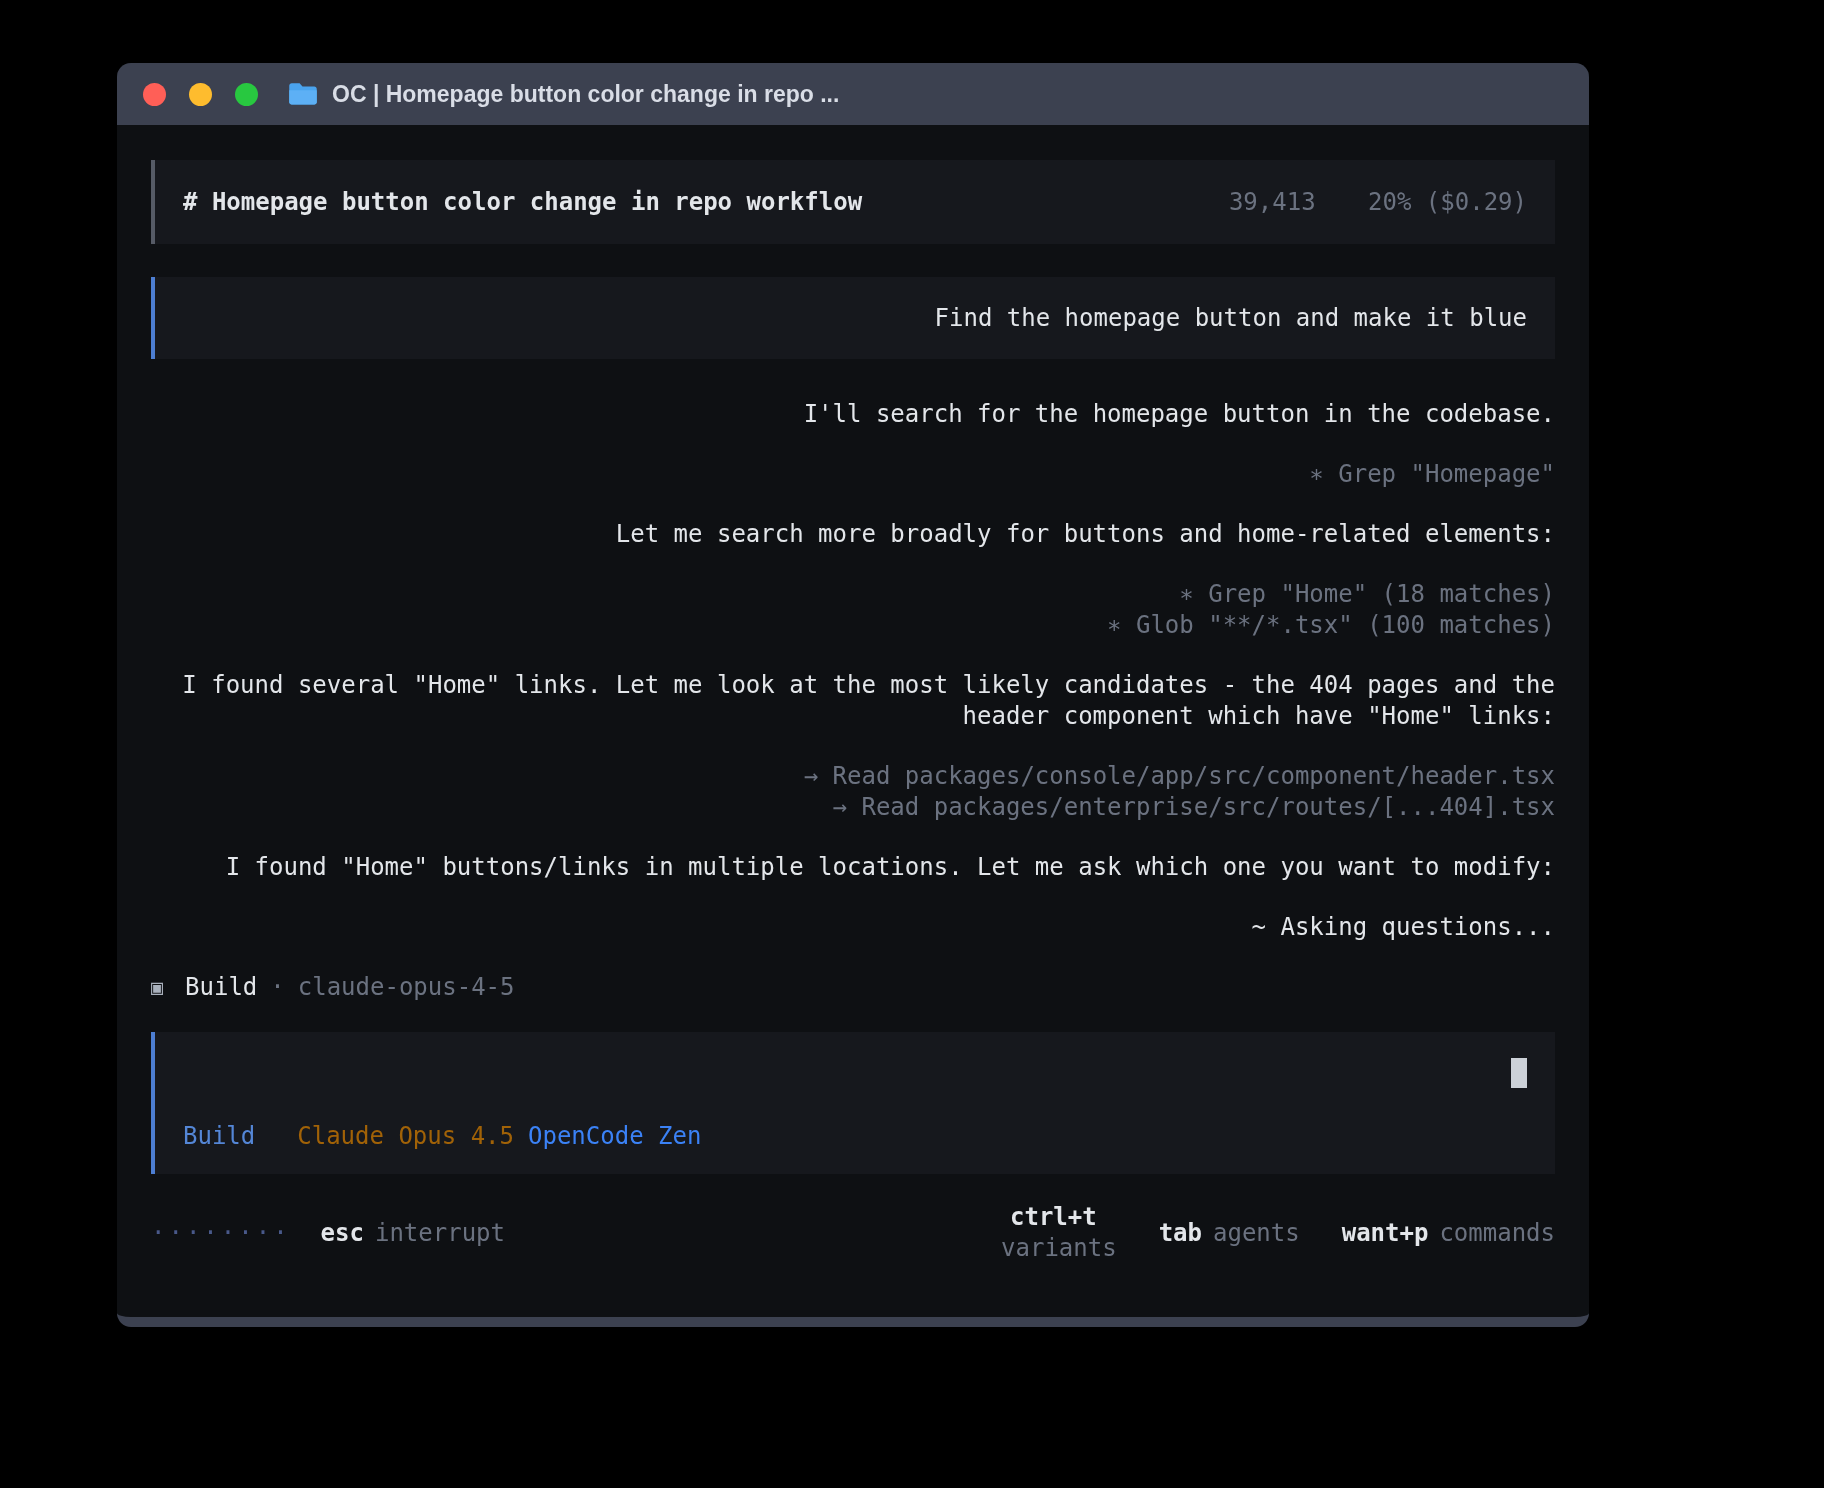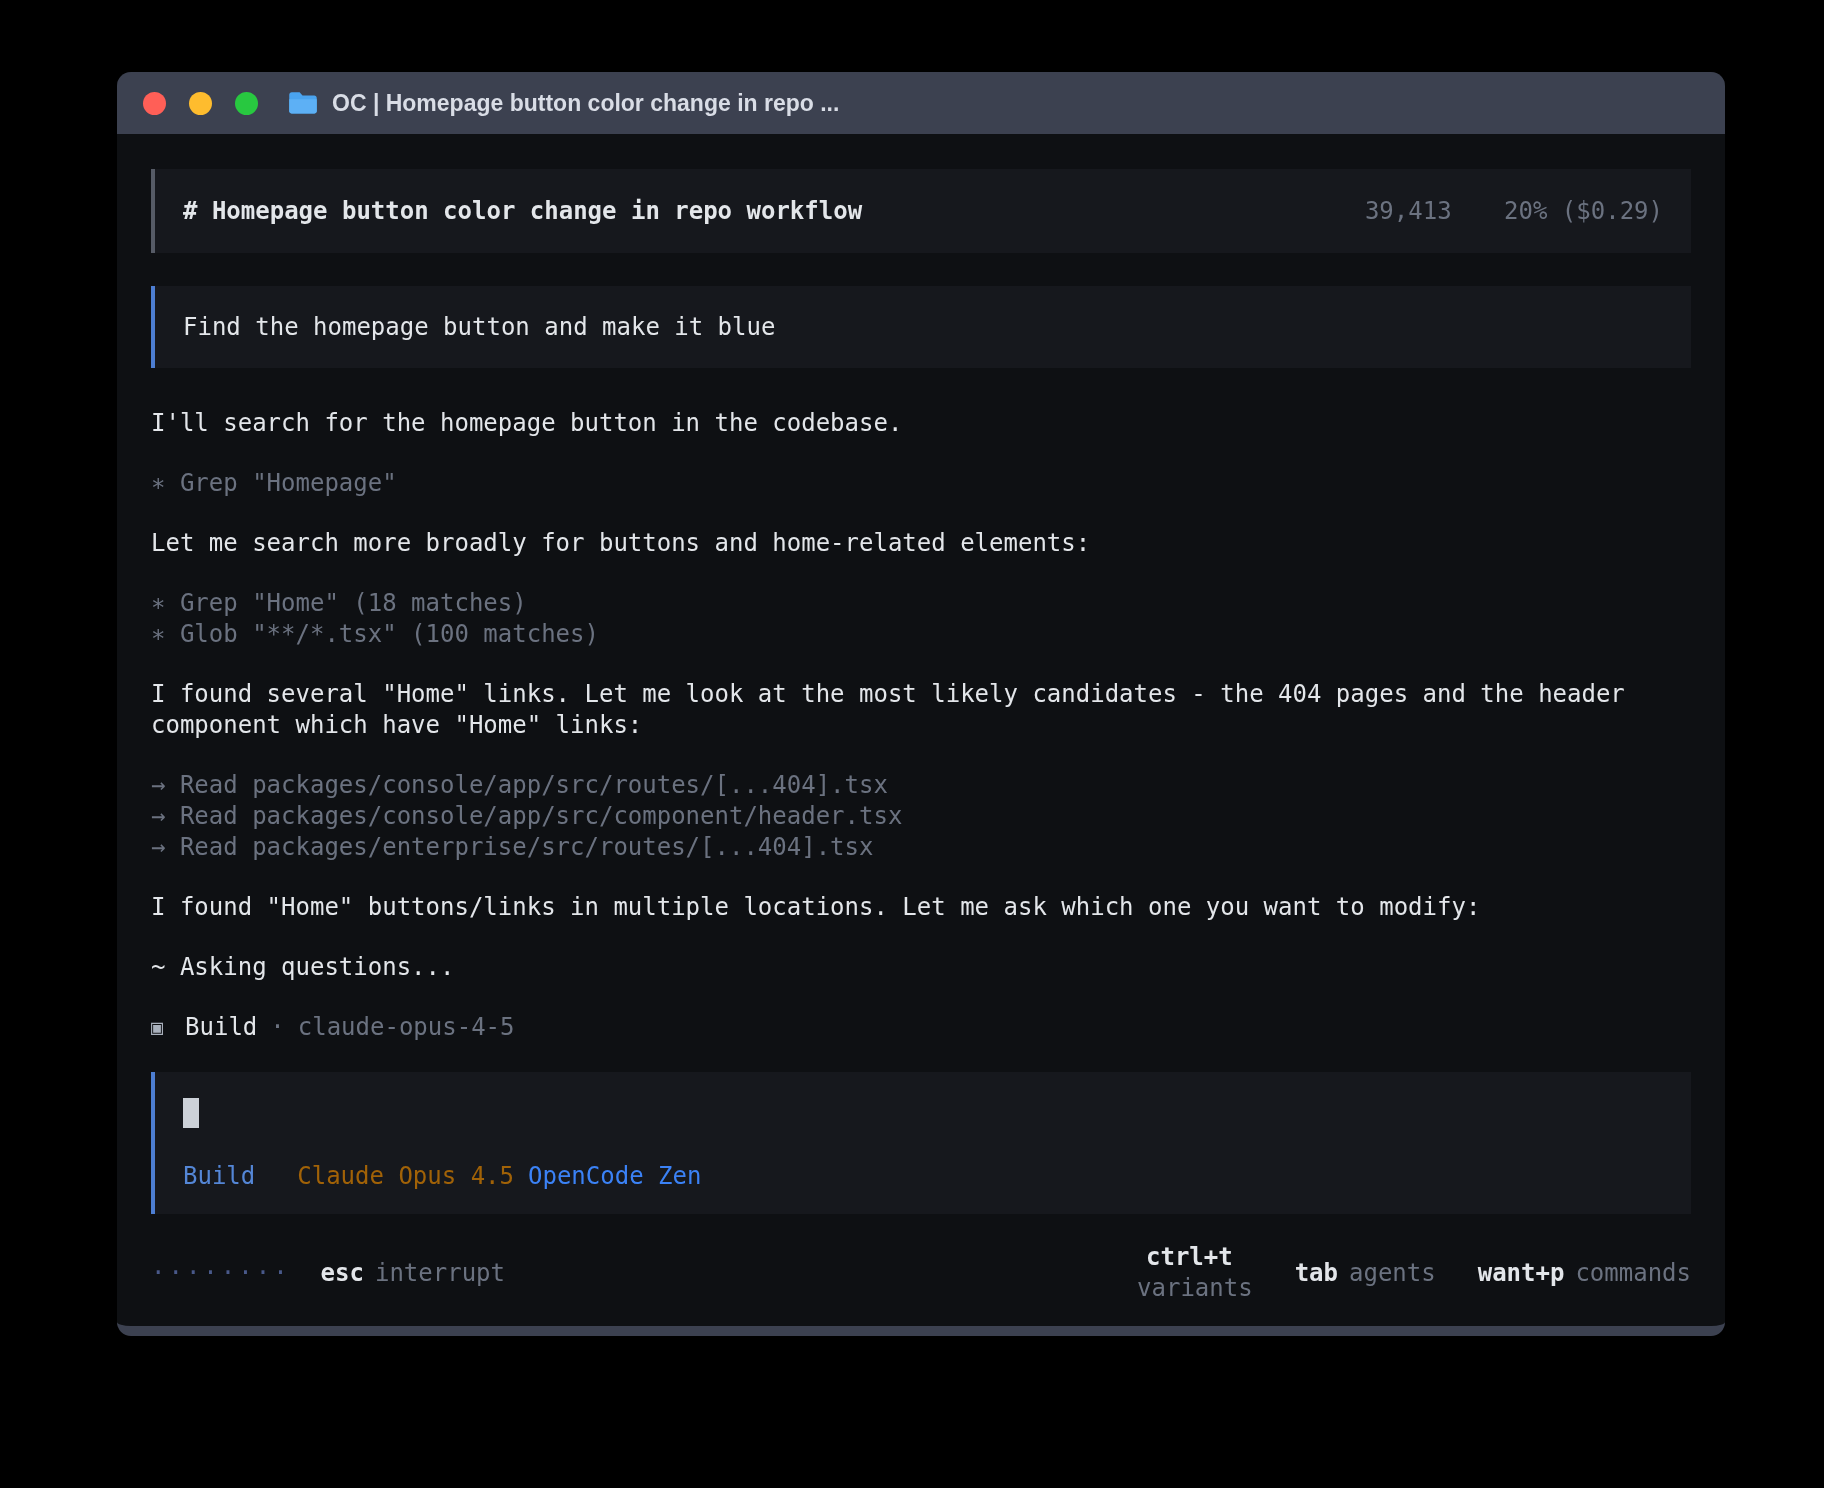--- a/index.html
+++ b/index.html
@@ -1,21 +1,22 @@
 <!DOCTYPE html>
 <html><head>
 <meta charset="utf-8">
 <style>
   * { margin:0; padding:0; box-sizing:border-box; }
   html,body { width:1824px; height:1488px; background:#000; overflow:hidden; }
 
   .window {
-    position:absolute; left:117px; top:72px; width:1608px; height:1264px;
+    position:absolute; left:117px; top:63px; width:1472px; height:1264px;
     background:#0e1013; border-radius:14px; overflow:hidden;
     border-bottom:10px solid #3c4150;
+    text-align:right;
   }
 
   .titlebar {
     height:62px; background:#3c4150; display:flex; align-items:center;
     padding:0 26px;
   }
   .traffic { display:flex; gap:23px; margin-right:30px; }
   .tl { width:23px; height:23px; border-radius:50%; display:inline-block; }
   .tl.red { background:#ff5f57; }
   .tl.yellow { background:#febc2e; }
@@ -123,21 +124,20 @@
       <p class="txt">Let me search more broadly for buttons and home-related elements:</p>
 
       <div class="tools">
         <p class="tool">∗ Grep "Home" (18 matches)</p>
         <p class="tool">∗ Glob "**/*.tsx" (100 matches)</p>
       </div>
 
       <p class="txt">I found several "Home" links. Let me look at the most likely candidates - the 404 pages and the header component which have "Home" links:</p>
 
       <div class="tools">
-        <p class="tool">→ Read packages/console/app/src/routes/[...404].tsx</p>
         <p class="tool">→ Read packages/console/app/src/component/header.tsx</p>
         <p class="tool">→ Read packages/enterprise/src/routes/[...404].tsx</p>
       </div>
 
       <p class="txt">I found "Home" buttons/links in multiple locations. Let me ask which one you want to modify:</p>
 
       <p class="txt">~ Asking questions...</p>
 
       <p class="agent-line">
         <span class="agent-icon">▣</span>

